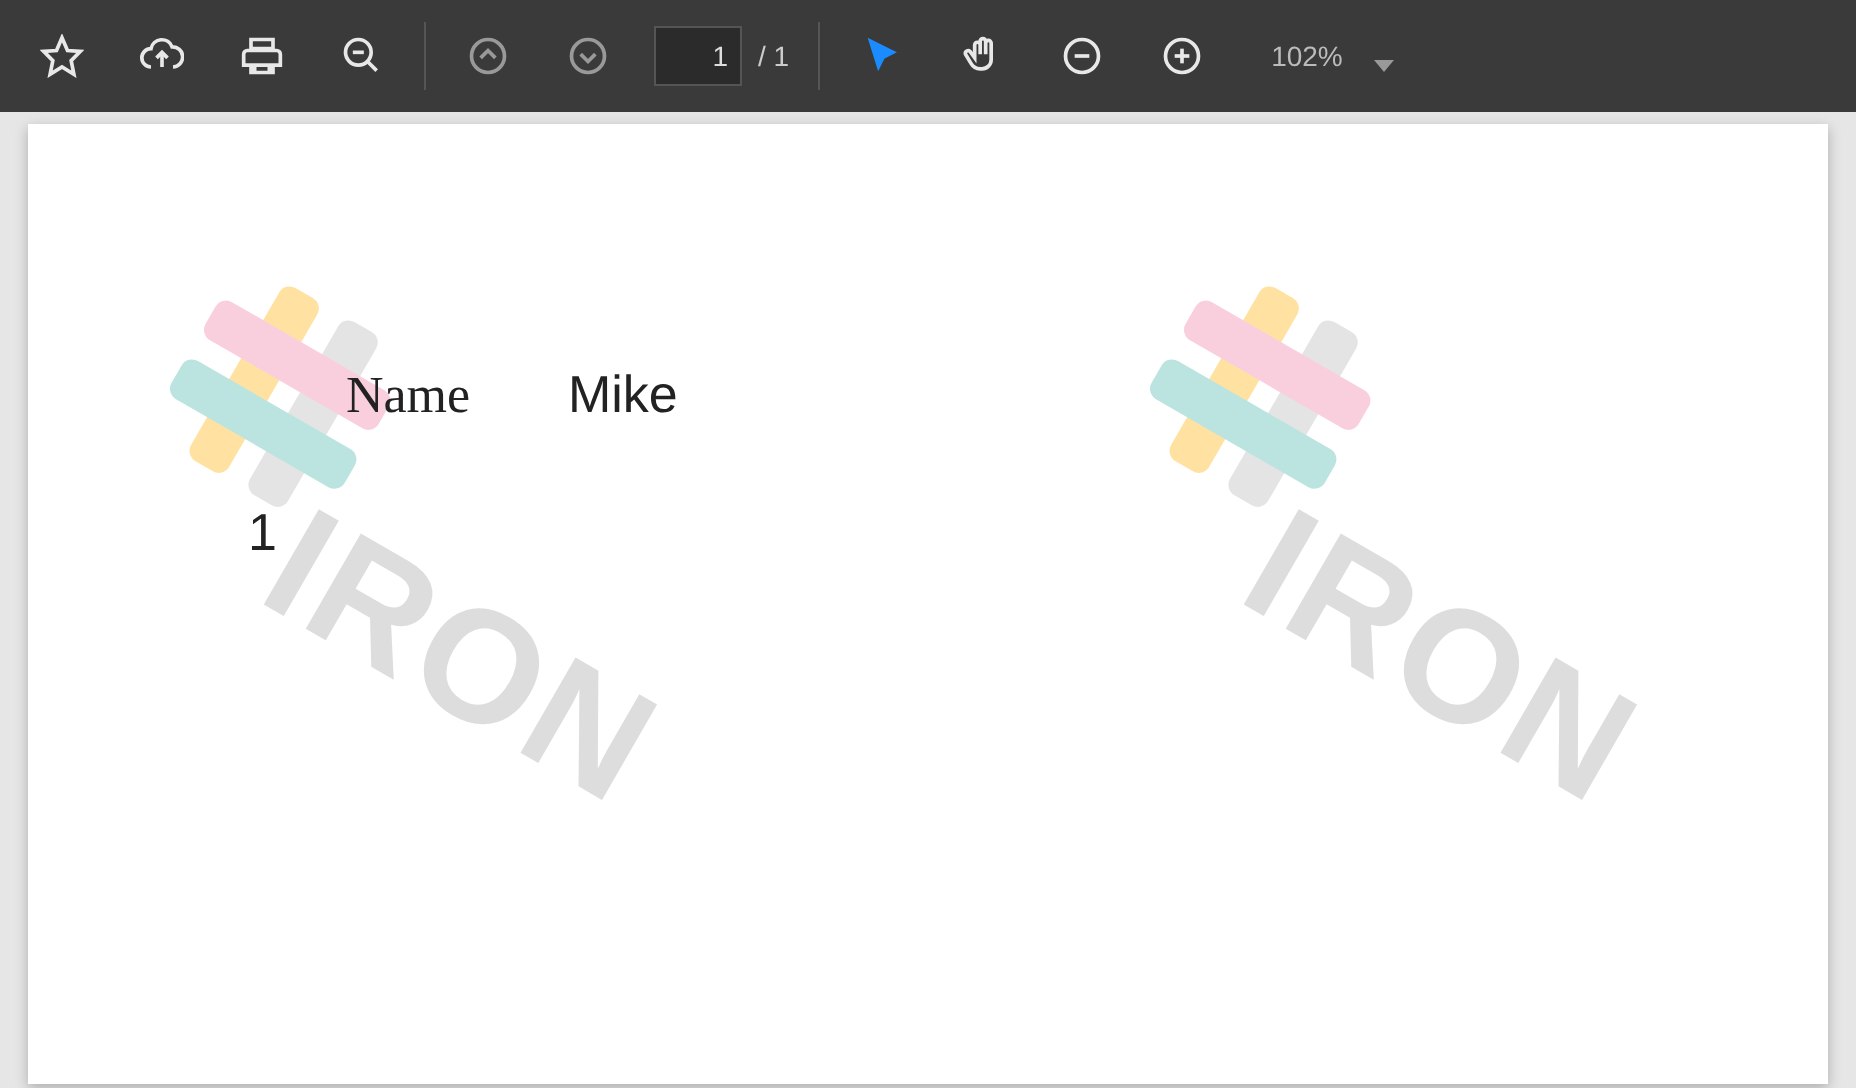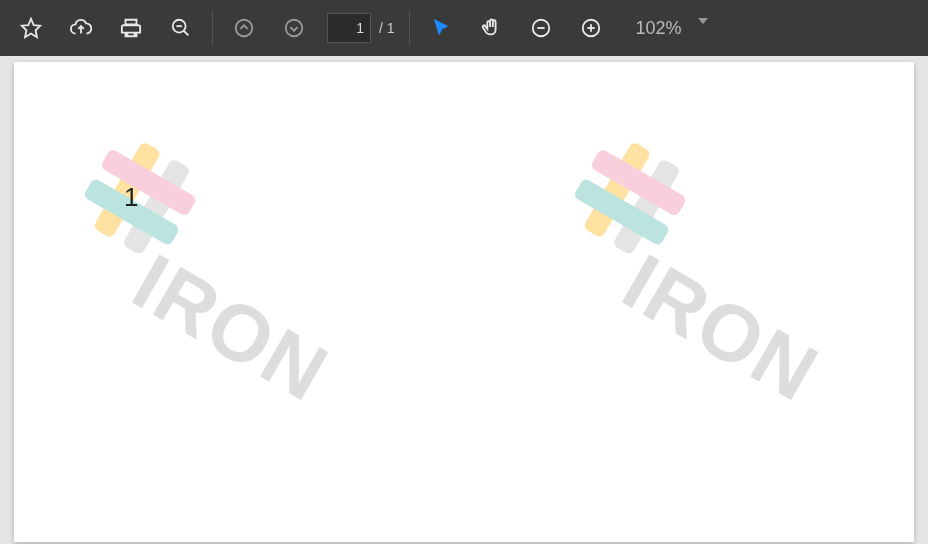--- a/index.html
+++ b/index.html
@@ -28,22 +28,22 @@
   .page-input {
     width: 44px; height: 30px;
     background: #2b2b2b; color: #ddd;
     border: 1px solid #555;
     text-align: right; padding-right: 6px;
     font-size: 14px;
   }
   .page-total { color: #ccc; font-size: 14px; }
 
   .zoom-select {
-    display: flex; align-items: flex-start; gap: 16px;
-    color: #bbb; font-size: 18px;
+    display: flex; align-items: flex-end; gap: 16px;
+    color: #bbb; font-size: 14px;
     padding: 0 10px; margin-left: 10px;
     cursor: pointer;
   }
   .caret-down {
     width: 0; height: 0;
     border-left: 5px solid transparent;
     border-right: 5px solid transparent;
     border-top: 6px solid #999;
   }
 
@@ -211,18 +211,22 @@
         <div class="bar v1"></div>
           <div class="bar v2"></div>
         <div class="bar h1"></div>
           <div class="bar h2"></div>
       </div>
       <div class="wm-text">IRON</div>
     </div>
 
     <div class="content">
       <div class="row">
+        <div class="label">Name</div>
+        <div class="value">Mike</div>
+      </div>
+      <div class="row">
         <div class="value">1</div>
       </div>
     </div>
 
   </div>
 </div>
 
 </body></html>

